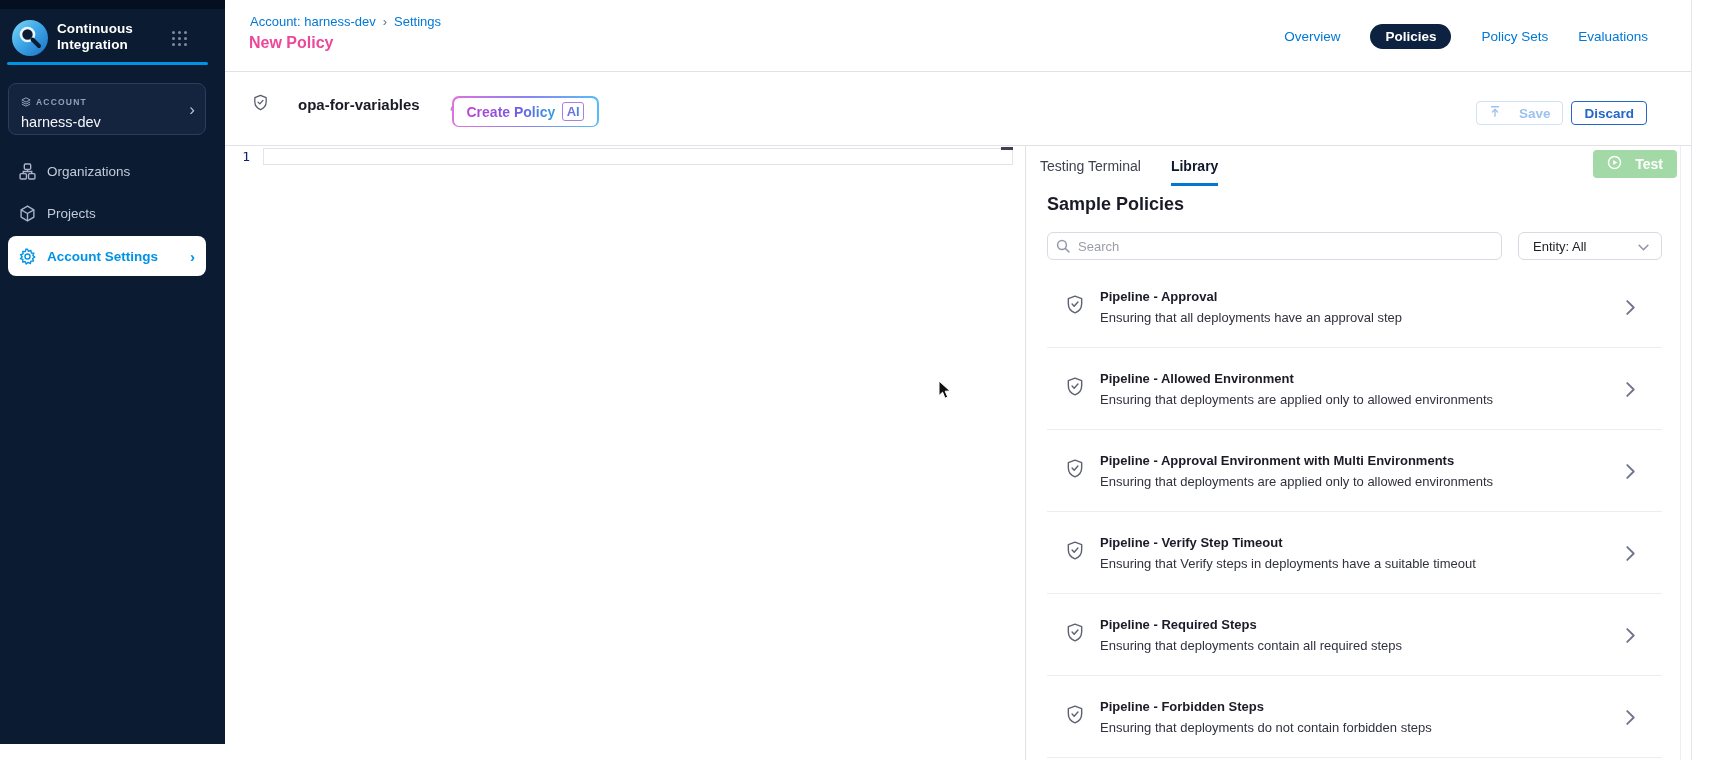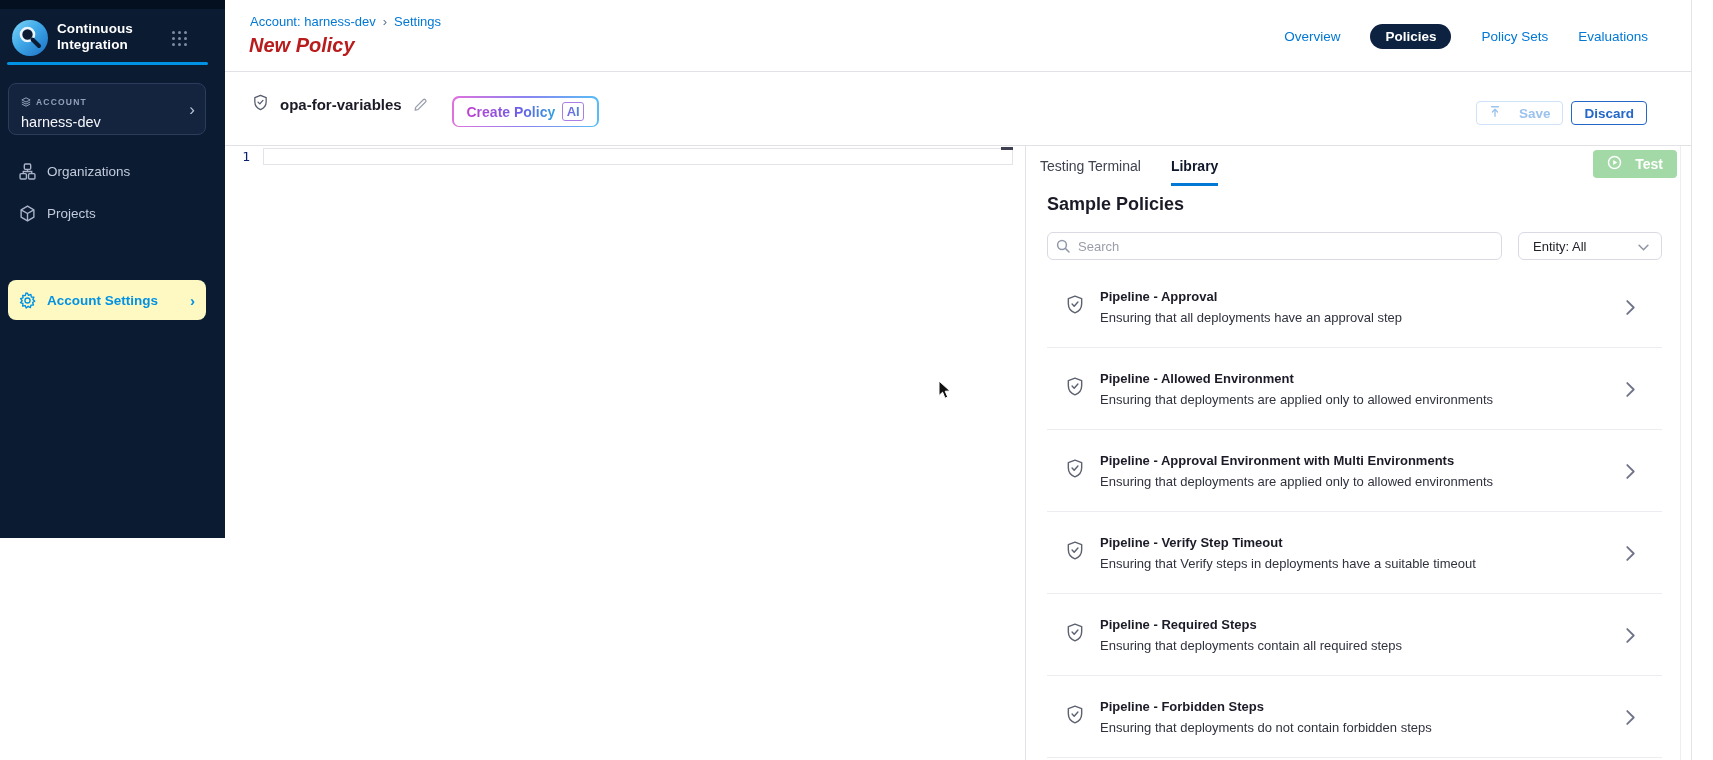--- a/index.html
+++ b/index.html
@@ -2,21 +2,21 @@
 <html><head>
 <meta charset="utf-8">
 <style>
   * { margin:0; padding:0; box-sizing:border-box; }
   html,body { background:#fff; }
   #app {
     position:relative; width:1713px; height:760px; overflow:hidden;
     font-family:"Liberation Sans", sans-serif; background:#fff; color:#1c1c28;
   }
   
-  .sidebar { position:absolute; left:0; top:0; width:225px; height:538px; background:#0a1b32; }
+  .sidebar { position:absolute; left:0; top:0; width:225px; height:744px; background:#0a1b32; }
   .sidebar-topstrip { position:absolute; left:0; top:0; width:225px; height:9px; background:#04101f; }
   .logo-circle {
     position:absolute; left:12px; top:20px; width:36px; height:36px; border-radius:50%;
     background:linear-gradient(135deg,#7fd6f7 0%,#3fa9e8 45%,#1b6fc4 100%);
   }
   .module-title { position:absolute; left:57px; top:21px; color:#fff; font-size:13.5px; font-weight:bold; line-height:16px; letter-spacing:.1px; }
   .grid-icon { position:absolute; left:172px; top:31px; width:16px; height:16px; display:grid; grid-template-columns:repeat(3,1fr); gap:2.5px; cursor:pointer; }
   .grid-icon i { width:3px; height:3px; border-radius:50%; background:#7e8aa2; }
   .module-underline { position:absolute; left:7px; top:62px; width:201px; height:3px; border-radius:2px; }
   .account-card {
@@ -26,35 +26,35 @@
   .account-label-row { display:flex; align-items:center; gap:5px; color:#93a0ba; }
   .account-label { font-size:8.5px; letter-spacing:1.2px; font-weight:bold; }
   .account-name { color:#f4f6fa; font-size:14.5px; margin-top:3px; }
   .account-chevron { position:absolute; right:10px; top:17px; color:#b9c2d4; font-size:17px; line-height:17px; }
   .nav-item {
     position:absolute; left:8px; width:198px; height:40px; border-radius:8px;
     display:flex; align-items:center; padding-left:11px; gap:11px; cursor:pointer;
     color:#c3cbdc; font-size:13.5px;
   }
   .nav-item .nicon { width:17px; height:17px; display:flex; align-items:center; justify-content:center; }
-  .nav-item.active { background:#fef9c3; font-weight:bold;margin-top:44px; }
+  .nav-item.active { background:#ffffff; font-weight:bold; }
   .nav-chevron { position:absolute; right:11px; font-size:15px; }
   
   .main-header { position:absolute; left:225px; top:0; width:1466px; height:72px; background:#fff; border-bottom:1px solid #e1e1e6; }
   .breadcrumb { position:absolute; left:25px; top:14px; font-size:13px; display:flex; gap:7px; align-items:center; }
   .breadcrumb a { color:#0278d5; text-decoration:none; cursor:pointer; }
   .breadcrumb .sep { color:#5c738c; font-size:13px; }
-  .page-title { position:absolute; left:24px; top:34px; font-size:20px; font-weight:bold; color:#b91c1c;font-style:italic; }
+  .page-title { position:absolute; left:24px; top:34px; font-size:16px; font-weight:bold; color:#ec4899; }
   .top-tabs { position:absolute; right:43px; top:24px; display:flex; align-items:center; gap:30px; }
   .top-tab { color:#0278d5; font-size:13.5px; cursor:pointer; }
   .top-tab.pill { background:#0d2140; color:#fff; font-weight:bold; border-radius:13px; padding:5px 15px; }
   .right-border { position:absolute; left:1691px; top:0; width:1px; height:760px; background:#e3e3e8; }
   
   .toolbar { position:absolute; left:225px; top:72px; width:1466px; height:74px; background:#fff; border-bottom:1px solid #e1e1e6; }
-  .policy-name-row { position:absolute; left:27px; top:22px; display:flex; align-items:center; gap:11px; }
+  .policy-name-row { position:absolute; left:27px; top:22px; display:flex; align-items:center; gap:29px; }
   .policy-name { font-size:15px; font-weight:bold; color:#1b1b28; }
   .pencil-btn { cursor:pointer; display:flex; }
   .create-policy-wrap {
     position:absolute; left:227px; top:24px; padding:1.5px; border-radius:7px; cursor:pointer;
     background:linear-gradient(90deg,#e070dc,#8b83f0,#57bdf5);
   }
   .create-policy-inner {
     background:#fff; border-radius:5.5px; height:28px; display:flex; align-items:center; gap:7px; padding:0 13px;
   }
   .create-policy-text {

